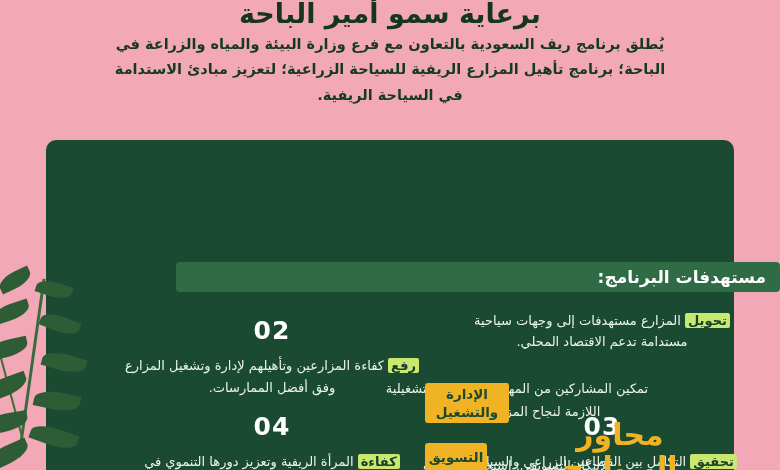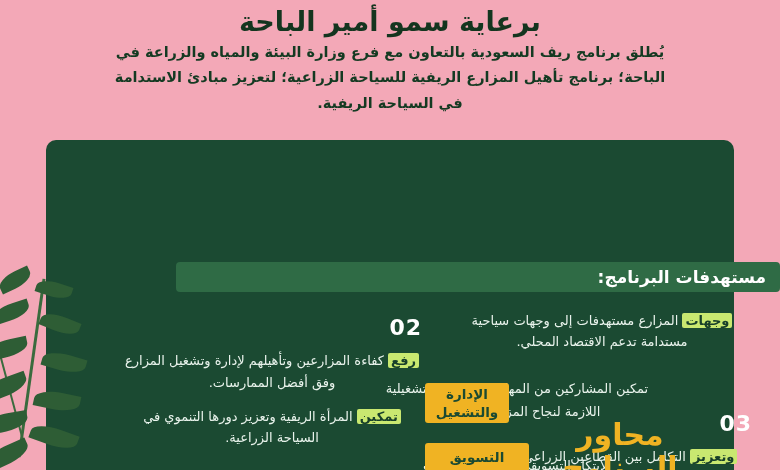--- a/index.html
+++ b/index.html
@@ -5,21 +5,21 @@
   html,body{margin:0;padding:0;}
   body{
     width:780px;height:470px;overflow:hidden;
     background:#f4a9b8;
     font-family:"DejaVu Sans", sans-serif;
     position:relative;
   }
   
   .bg-pink{position:absolute;inset:0;background:#f3a8b7;}
   
-  .top-area{position:absolute;left:0;right:0;top:12px;height:122px;}
+  .top-area{position:absolute;left:0;right:0;top:4px;height:122px;}
   .headline{
     position:absolute;top:-6px;left:0;right:0;text-align:center;
     font-size:27px;font-weight:bold;color:#14351f;letter-spacing:0px;
     white-space:nowrap;
   }
   .intro{
     position:absolute;top:28px;left:110px;right:110px;
     text-align:center;color:#143a22;font-size:14.5px;line-height:1.75;
     font-weight:bold;
   }
@@ -40,22 +40,22 @@
   .sect-title span{display:block;width:100%;text-align:right;padding-left:28px;}
   
   .goals{
     position:absolute;left:78px;top:170px;width:628px;height:190px;
   }
   .goal{
     position:absolute;width:300px;color:#e9f3ec;text-align:right;
     font-size:13px;line-height:1.65;
   }
   .goal .num{
-    display:block;font-size:22px;font-weight:bold;color:#ffffff;
-    margin-bottom:4px;letter-spacing:1px;
+    display:block;font-size:25px;font-weight:bold;color:#ffffff;
+    text-align:center;margin-bottom:4px;letter-spacing:1px;
   }
   .goal .body{display:block;text-align:center;}
   .hl{
     background:#c9e870;color:#18402a;font-weight:bold;
     padding:0 3px;border-radius:2px;
   }
   #goal1{right:0px;top:0px;}
   #goal2{right:330px;top:0px;}
   #goal3{right:0px;top:96px;}
   #goal4{right:330px;top:96px;}
@@ -69,21 +69,21 @@
     color:#e9f3ec;font-size:13px;line-height:1.7;text-align:center;
   }
   
   .tag{
     position:absolute;background:#f0b323;color:#1b4a32;
     font-weight:bold;font-size:13.5px;border-radius:3px;
     display:flex;align-items:center;justify-content:center;
     text-align:center;line-height:1.35;padding:4px 8px;box-sizing:border-box;
   }
   #tag-admin{left:425px;top:383px;width:84px;height:40px;}
-  #tag-market{left:425px;top:443px;width:104px;height:28px;}
+  #tag-market{left:425px;top:443px;width:62px;height:28px;}
   
   .axes-title{
     position:absolute;left:520px;top:418px;
     color:#f0b323;font-size:30px;font-weight:bold;text-align:center;
     width:200px;line-height:1.1;
   }
   .axes-title .l2{color:#f0b323;}
   
   .branch{position:absolute;left:-10px;top:268px;width:150px;height:202px;}
   .leaf{position:absolute;background:#2e5d35;border-radius:60% 0 60% 0;}
@@ -101,35 +101,36 @@
 
 <div class="panel">
 
   <div class="sect-title">
     <span>مستهدفات البرنامج:</span>
   </div>
 
   <div class="goals">
 
     <div class="goal" id="goal1">
-      <span class="body"><span class="hl">وجهات</span><span> المزارع مستهدفات إلى وجهات سياحية مستدامة تدعم الاقتصاد المحلي.</span></span>
+      <span class="body"><span class="hl">تحويل</span><span> المزارع مستهدفات إلى وجهات سياحية مستدامة تدعم الاقتصاد المحلي.</span></span>
     </div>
 
     <div class="goal" id="goal2">
       <span class="num">02</span>
       <span class="body"><span class="hl">رفع</span><span> كفاءة المزارعين وتأهيلهم لإدارة وتشغيل المزارع وفق أفضل الممارسات.</span></span>
     </div>
 
     <div class="goal" id="goal3">
       <span class="num">03</span>
-      <span class="body"><span class="hl">وتعزيز</span><span> التكامل بين القطاعين الزراعي والسياحي لدعم التنمية الريفية.</span></span>
+      <span class="body"><span class="hl">تحقيق</span><span> التكامل بين القطاعين الزراعي والسياحي لدعم التنمية الريفية.</span></span>
     </div>
 
     <div class="goal" id="goal4">
-      <span class="body"><span class="hl">تمكين</span><span> المرأة الريفية وتعزيز دورها التنموي في السياحة الزراعية.</span></span>
+      <span class="num">04</span>
+      <span class="body"><span class="hl">كفاءة</span><span> المرأة الريفية وتعزيز دورها التنموي في السياحة الزراعية.</span></span>
     </div>
 
   </div>
 </div>
 
 <div class="lower">تمكين المشاركين من المهارات المالية والتشغيلية اللازمة لنجاح المزارع السياحية.</div>
 <div class="lower2">الابتكار التسويقي: استخدام أساليب</div>
 
 <div class="tag" id="tag-admin">الإدارة والتشغيل</div>
 <div class="tag" id="tag-market">التسويق</div>

